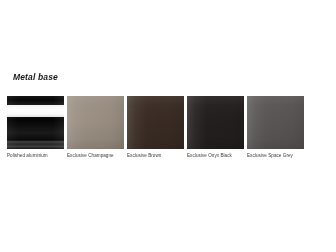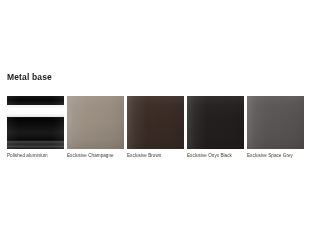--- a/index.html
+++ b/index.html
@@ -19,28 +19,29 @@
   .page {
     position: relative;
     width: 336px;
     height: 252px;
     background: #ffffff;
   }
 
   
   .section-title {
     position: absolute;
-    left: 7px;
+    left: 13px;
     top: 72px;
     font-size: 8.5px;
     font-weight: bold;
     color: #1b1b1b;
     letter-spacing: 0.15px;
     line-height: 11px;
     white-space: nowrap;
+    font-style: italic;
   }
 
   
   .swatch-row {
     position: absolute;
     left: 7px;
     top: 96px;
     display: flex;
     gap: 3px;
   }

